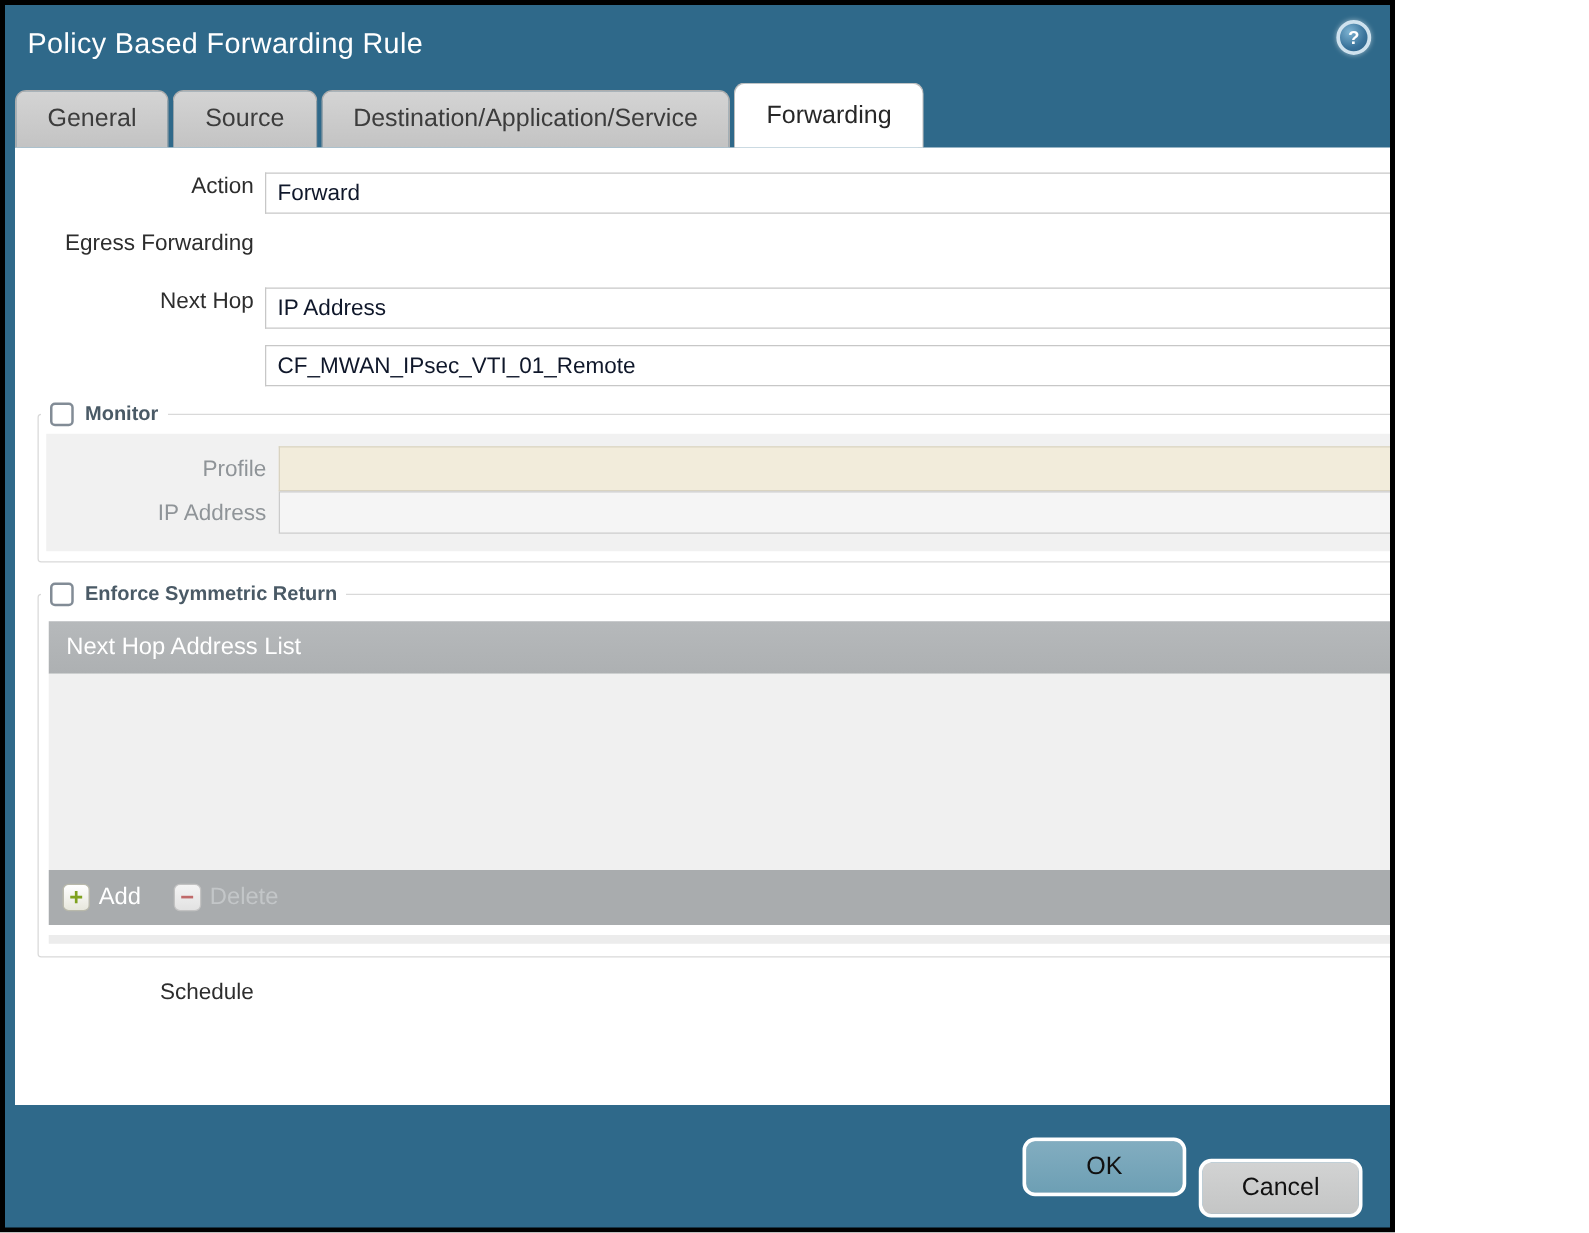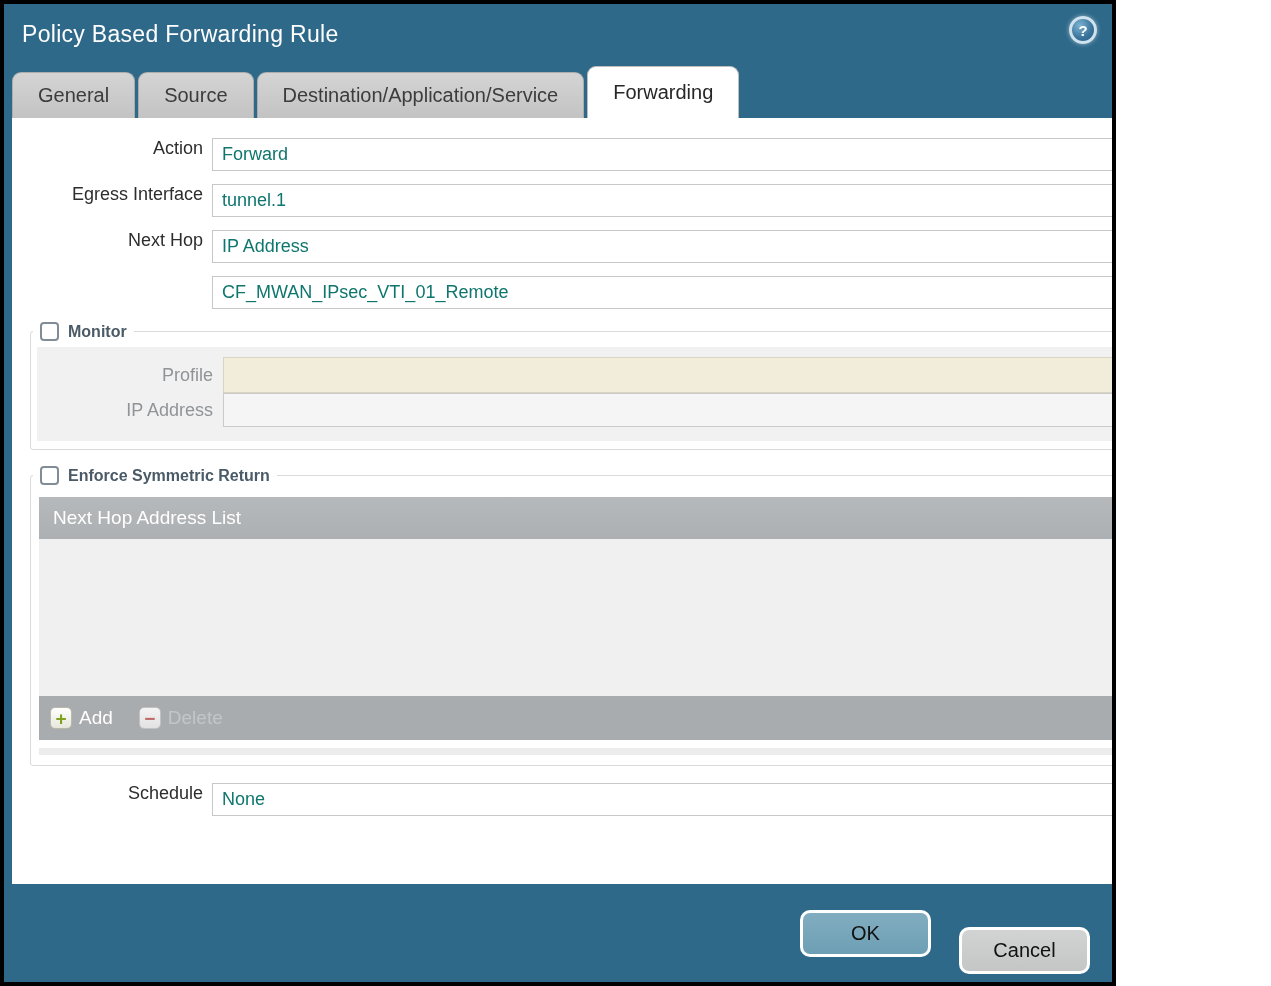--- a/index.html
+++ b/index.html
@@ -56,21 +56,21 @@
 
   
   .form-row { display:flex; align-items:flex-start; margin:0 12px 13px 0; height:33px; }
   .form-label {
     width:200px; text-align:right; padding-right:9px;
     font-size:18px; color:#2d2d2d; flex:none;
   }
   .combo { flex:1; display:flex; height:33px; }
   .combo input {
     flex:1; height:33px; border:1px solid #c7c7c7; border-right:none;
-    padding:0 9px; font-size:18px; color:#0f766e;
+    padding:0 9px; font-size:18px; color:#0f172a;
     font-family:"Liberation Sans", sans-serif; background:#fff; outline:none;
   }
   .dd-btn {
     flex:none; width:36px; height:33px;
     background:linear-gradient(#f3f3f3,#dedede);
     border:1px solid #c3c3c3;
     display:flex; align-items:center; justify-content:center; cursor:pointer;
   }
   .dd-btn .tri {
     width:0; height:0;
@@ -143,21 +143,21 @@
   .tbl-btn.disabled { cursor:default; }
   .tbl-btn.disabled .lbl { color:#c3c6c8; }
   .bottom-strip { height:7px; background:#ececec; margin:0 8px 10px 8px; }
 
   .schedule-row { margin-top:17px; }
 
   
   .footer {
     position:absolute; left:0; right:0; bottom:0; height:98px;
     display:flex; justify-content:flex-end; align-items:flex-start;
-    gap:28px; padding:26px 22px 0 0;
+    gap:10px; padding:26px 22px 0 0;
   }
   .btn {
     width:131px; height:47px; border-radius:10px;
     border:3px solid #fff; font-size:20px; color:#111;
     font-family:"Liberation Sans", sans-serif; cursor:pointer;
     display:flex; align-items:center; justify-content:center;
   }
   .btn-ok { background:linear-gradient(#82adc0,#6d9fb4); }
   .btn-cancel { background:linear-gradient(#d2d3d3,#c4c5c5);margin-top:17px; }
 </style>
@@ -187,27 +187,21 @@
         <div class="form-label">Action</div>
         <div class="combo">
           <input type="text" readonly="" value="Forward" style="">
           <div class="dd-btn">
             <span class="tri"></span>
           </div>
         </div>
       </div>
 
       <div class="form-row">
-        <div class="form-label">Egress Interface</div>
-        <div class="combo">
-          <input type="text" readonly="" value="tunnel.1" style="">
-          <div class="dd-btn">
-            <span class="tri"></span>
-          </div>
-        </div>
+        <div class="form-label">Egress Forwarding</div>
       </div>
 
       <div class="form-row">
         <div class="form-label">Next Hop</div>
         <div class="combo">
           <input type="text" readonly="" value="IP Address" style="">
           <div class="dd-btn">
             <span class="tri"></span>
           </div>
         </div>
@@ -261,26 +255,20 @@
               <span class="ic minus">−</span>
               <span class="lbl">Delete</span>
             </div>
           </div>
         </div>
         <div class="bottom-strip"></div>
       </fieldset>
 
       <div class="form-row schedule-row">
         <div class="form-label">Schedule</div>
-        <div class="combo">
-          <input type="text" readonly="" value="None" style="">
-          <div class="dd-btn">
-            <span class="tri"></span>
-          </div>
-        </div>
       </div>
 
     </div>
 
     <div class="footer">
       <button class="btn btn-ok">OK</button>
       <button class="btn btn-cancel">Cancel</button>
     </div>
 
   </div>

